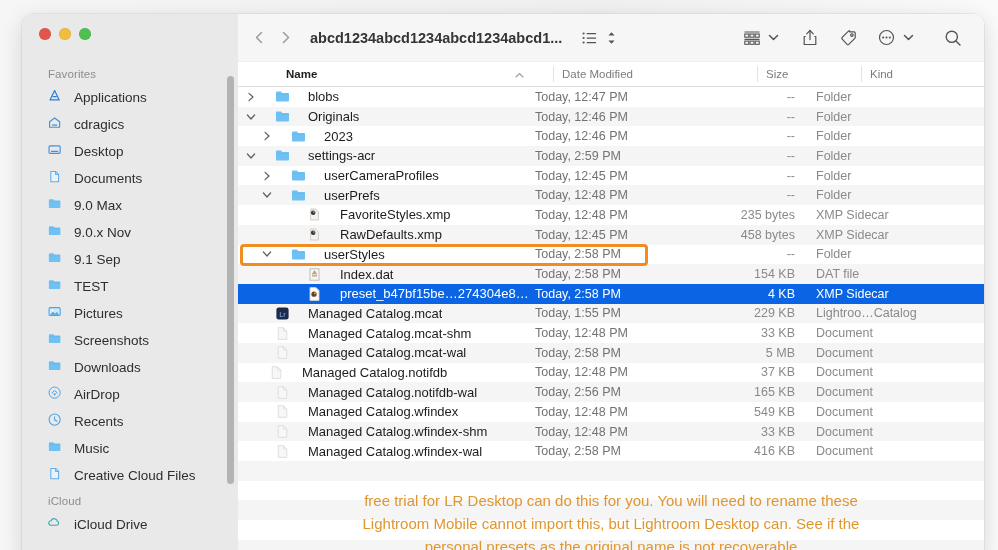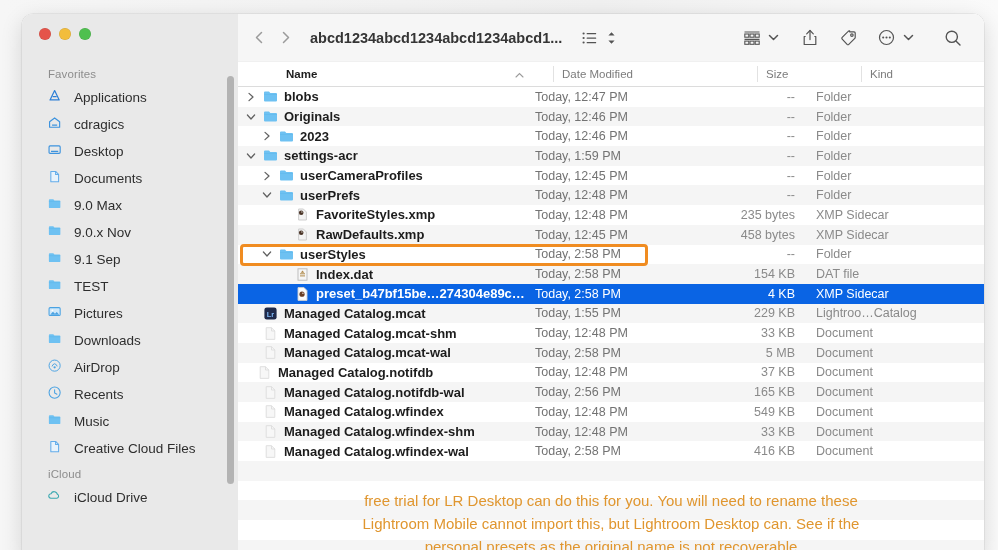--- a/index.html
+++ b/index.html
@@ -158,24 +158,23 @@
     cursor: default;
     position: relative;
   }
   .row.odd { background: #f5f5f5; }
   .row.sel { background: #0a64e4; color: #ffffff; }
   .row.sel .c-date, .row.sel .c-size, .row.sel .c-kind { color: #ffffff; }
 
   .c-name {
     flex: 0 0 297px;
     display: flex; align-items: center;
-    gap: 6px;
+    gap: 18px;
     min-width: 0;
     padding-right: 6px;
-    font-weight: bold;
   }
   .disc {
     width: 13px; flex: 0 0 13px;
     display: flex; align-items: center; justify-content: center;
     color: #606060;
   }
   .row.sel .disc { color: #ffffff; }
   .nm { white-space: nowrap; overflow: hidden; text-overflow: ellipsis; }
   .c-date { flex: 0 0 186px; color: #737373; font-size: 12.5px; }
   .c-size { flex: 0 0 86px; color: #8a8a8a; font-size: 12.5px; text-align: right; padding-right: 12px; }
@@ -295,20 +294,29 @@
           </div>
           <div class="sb-item">
             <span class="ic">
               <svg class="fico" width="17" height="17" viewBox="0 0 17 17">
                 <rect x="1.2" y="3" width="12.6" height="9" rx="1.3" fill="#cfe8fa" stroke="#4aa2e2" stroke-width="1.2"></rect>
                 <circle cx="5" cy="6.2" r="1.1" fill="#fff"></circle>
                 <path d="M2.4 11l3.2-3.4 2.3 2.4 2-2.2 2.8 3.2z" fill="#4aa2e2"></path>
               </svg>
             </span>
             <span class="lbl">Pictures</span>
+          </div>
+          <div class="sb-item">
+            <span class="ic">
+              <svg class="fico" width="17" height="17" viewBox="0 0 17 17">
+                <path d="M1 3.6a1 1 0 011-1h4l1.3 1.5h5.7a1 1 0 011 1v6.4a1 1 0 01-1 1H2a1 1 0 01-1-1z" fill="#6ec1f2"></path>
+                <path d="M1 5.2h13v.6H1z" fill="#4aa8e0" opacity=".45"></path>
+              </svg>
+            </span>
+            <span class="lbl">Screenshots</span>
           </div>
           <div class="sb-item">
             <span class="ic">
               <svg class="fico" width="17" height="17" viewBox="0 0 17 17">
                 <path d="M1 3.6a1 1 0 011-1h4l1.3 1.5h5.7a1 1 0 011 1v6.4a1 1 0 01-1 1H2a1 1 0 01-1-1z" fill="#6ec1f2"></path>
                 <path d="M1 5.2h13v.6H1z" fill="#4aa8e0" opacity=".45"></path>
               </svg>
             </span>
             <span class="lbl">Downloads</span>
           </div>
@@ -554,21 +562,21 @@
                 </svg>
               </span>
               <span class="ic-wrap">
                 <svg class="fico" width="15" height="15" viewBox="0 0 15 15">
                   <path d="M1 3.6a1 1 0 011-1h4l1.3 1.5h5.7a1 1 0 011 1v6.4a1 1 0 01-1 1H2a1 1 0 01-1-1z" fill="#6ec1f2"></path>
                   <path d="M1 5.2h13v.6H1z" fill="#4aa8e0" opacity=".45"></path>
                 </svg>
               </span>
               <span class="nm">settings-acr</span>
             </div>
-            <div class="c-date">Today, 1:59 PM</div>
+            <div class="c-date">Today, 2:59 PM</div>
             <div class="c-size">--</div>
             <div class="c-kind">Folder</div>
           </div>
           <div class="row">
             <div class="c-name" style="padding-left:22px">
               <span class="disc">
                 <svg width="8" height="10" viewBox="0 0 8 10">
                   <path d="M2 1.4l4 3.6-4 3.6" fill="none" stroke="currentColor" stroke-width="1.25" stroke-linecap="round" stroke-linejoin="round"></path>
                 </svg>
               </span>

